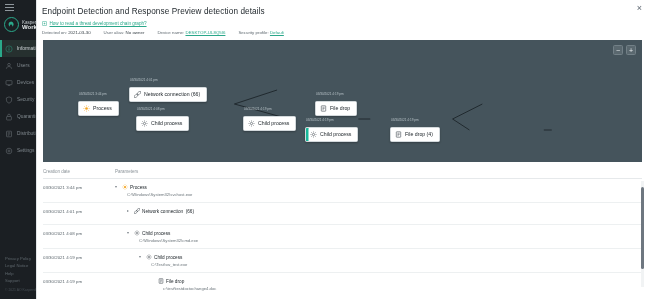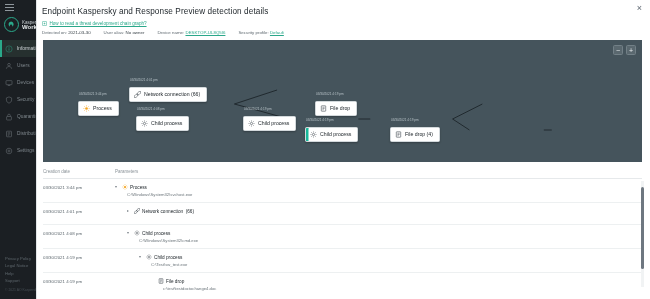--- a/index.html
+++ b/index.html
@@ -234,21 +234,21 @@
       <div>Help</div>
       <div>Support</div>
       <div class="copyright">© 2021 AO Kaspersky Lab</div>
     </div>
   </div>
 
   <div class="content">
 
     <div class="close-btn">×</div>
 
-    <div class="modal-title">Endpoint Kaspersky and Response Preview detection details</div>
+    <div class="modal-title">Endpoint Detection and Response Preview detection details</div>
 
     <div class="howto">
       <span class="howto-ico">
         <svg width="5" height="5" viewBox="0 0 16 16">
             <rect x="1.4" y="1.4" width="13.2" height="13.2" rx="1.6" fill="none" stroke="#2aa88a" stroke-width="1.6"></rect>
             <path d="M5 8h6M8 5v6" stroke="#2aa88a" stroke-width="1.6"></path>
           </svg>
       </span>
       <span class="howto-link">How to read a threat development chain graph?</span>
     </div>

